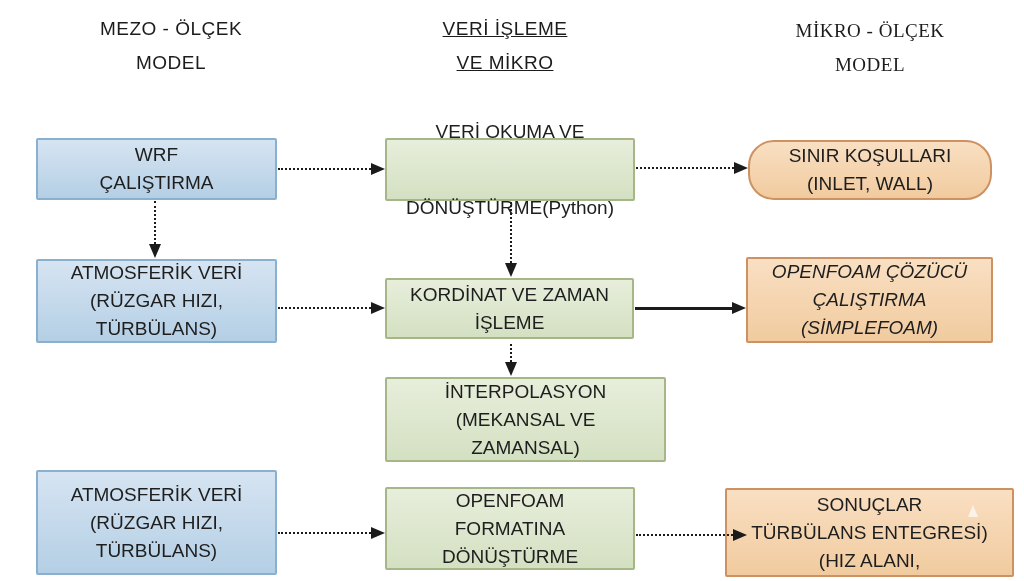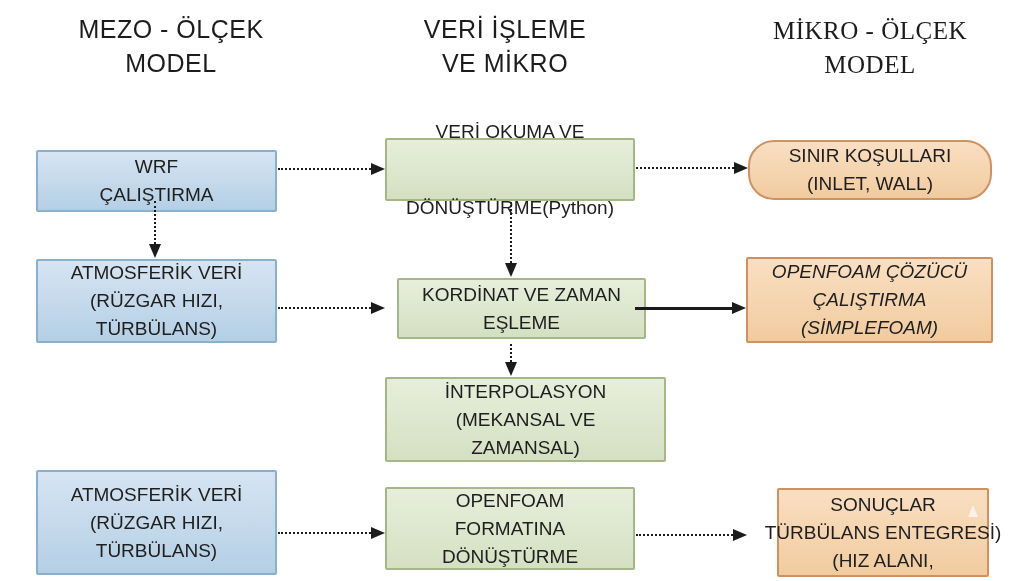--- a/index.html
+++ b/index.html
@@ -11,21 +11,21 @@
     overflow: hidden;
     font-family: "Liberation Sans", sans-serif;
     color: var(--text-color, #1e1e1e);
   }
 
   
   .col-header {
     position: absolute;
     width: 280px;
     text-align: center;
-    font-size: 25px;
+    font-size: 19px;
     line-height: 34px;
     letter-spacing: 0.5px;
     color: #1c1c1c;
     white-space: nowrap;
   }
 
   
   .node {
     position: absolute;
     box-sizing: border-box;
@@ -98,50 +98,50 @@
 </style>
 </head>
 <body>
 
 <div class="stage">
 
   <div class="col-header" style="left:31px; top:12px;">
     <div>MEZO - ÖLÇEK</div>
     <div>MODEL</div>
   </div>
-  <div class="col-header" style="left:365px; top:12px;">
+  <div class="col-header" style="left:365px; top:12px;text-decoration:underline;">
     <div>VERİ İŞLEME</div>
     <div>VE MİKRO</div>
   </div>
   <div class="col-header" style="left:730px; top:14px;font-family:Liberation Serif, serif;">
     <div>MİKRO - ÖLÇEK</div>
     <div>MODEL</div>
   </div>
 
-  <div class="node blue" style="left:36px; top:138px; width:241px; height:62px;margin-top:12px;">
+  <div class="node blue" style="left:36px; top:138px; width:241px; height:62px;">
     <div>WRF</div>
     <div>ÇALIŞTIRMA</div>
   </div>
   <div class="node green" style="left:385px; top:138px; width:250px; height:63px;gap:48px;">
     <div>VERİ OKUMA VE</div>
     <div>DÖNÜŞTÜRME(Python)</div>
   </div>
   <div class="node orange" style="left:748px; top:140px; width:244px; height:60px;border-radius:26px;">
     <div>SINIR KOŞULLARI</div>
     <div>(INLET, WALL)</div>
   </div>
 
   <div class="node blue" style="left:36px; top:259px; width:241px; height:84px;">
     <div>ATMOSFERİK VERİ</div>
     <div>(RÜZGAR HIZI,</div>
     <div>TÜRBÜLANS)</div>
   </div>
-  <div class="node green" style="left:385px; top:278px; width:249px; height:61px;margin-left:12px;">
+  <div class="node green" style="left:385px; top:278px; width:249px; height:61px;">
     <div>KORDİNAT VE ZAMAN</div>
-    <div>EŞLEME</div>
+    <div>İŞLEME</div>
   </div>
   <div class="node orange" style="left:746px; top:257px; width:247px; height:86px;font-style:italic;">
     <div>OPENFOAM ÇÖZÜCÜ</div>
     <div>ÇALIŞTIRMA</div>
     <div>(SİMPLEFOAM)</div>
   </div>
 
   <div class="node green" style="left:385px; top:377px; width:281px; height:85px;">
     <div>İNTERPOLASYON</div>
     <div>(MEKANSAL VE</div>
@@ -151,21 +151,21 @@
   <div class="node blue" style="left:36px; top:470px; width:241px; height:105px;">
     <div>ATMOSFERİK VERİ</div>
     <div>(RÜZGAR HIZI,</div>
     <div>TÜRBÜLANS)</div>
   </div>
   <div class="node green" style="left:385px; top:487px; width:250px; height:83px;">
     <div>OPENFOAM</div>
     <div>FORMATINA</div>
     <div>DÖNÜŞTÜRME</div>
   </div>
-  <div class="node orange" style="left:777px; top:488px; width:212px; height:89px;">
+  <div class="node orange" style="left:725px; top:488px; width:289px; height:89px;">
     <div>SONUÇLAR</div>
     <div>TÜRBÜLANS ENTEGRESİ)</div>
     <div>(HIZ ALANI,</div>
   </div>
 
   <div class="arrow-h" style="left:278px; top:163px; width:107px;">
     <div class="shaft dotted"></div>
     <div class="head"></div>
   </div>
   <div class="arrow-h" style="left:636px; top:162px; width:112px;">

